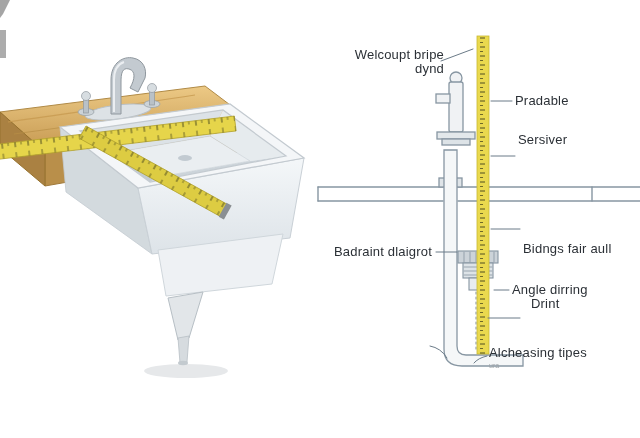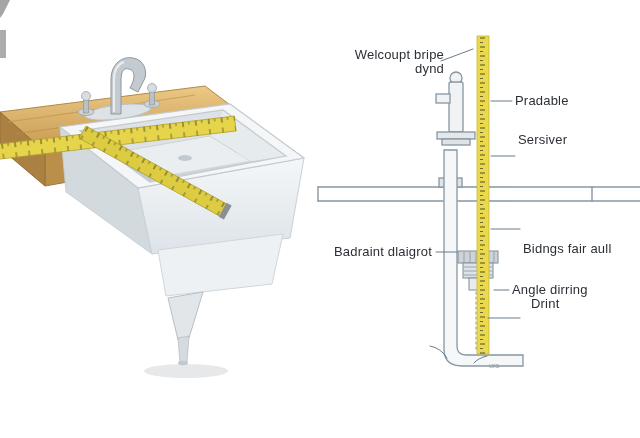--- a/index.html
+++ b/index.html
@@ -188,15 +188,16 @@
 
   <div class="lbl" style="left:523px;top:222px;margin-top:20px;">Bidngs fair aull</div>
 
   <div class="lbl" style="left:334px;top:245px;">Badraint dlaigrot</div>
 
   <div class="lbl" style="left:512px;top:283px;">Angle dirring</div>
 
   <div class="lbl" style="left:523px;top:297px;margin-left:8px;">Drint</div>
 
 
+  <div class="lbl" style="left:489px;top:346px;">Alcheasing tipes</div>
 
   <div class="lbl tiny" style="left:489px;top:362px;">ura</div>
 </div>
 
 </body></html>

